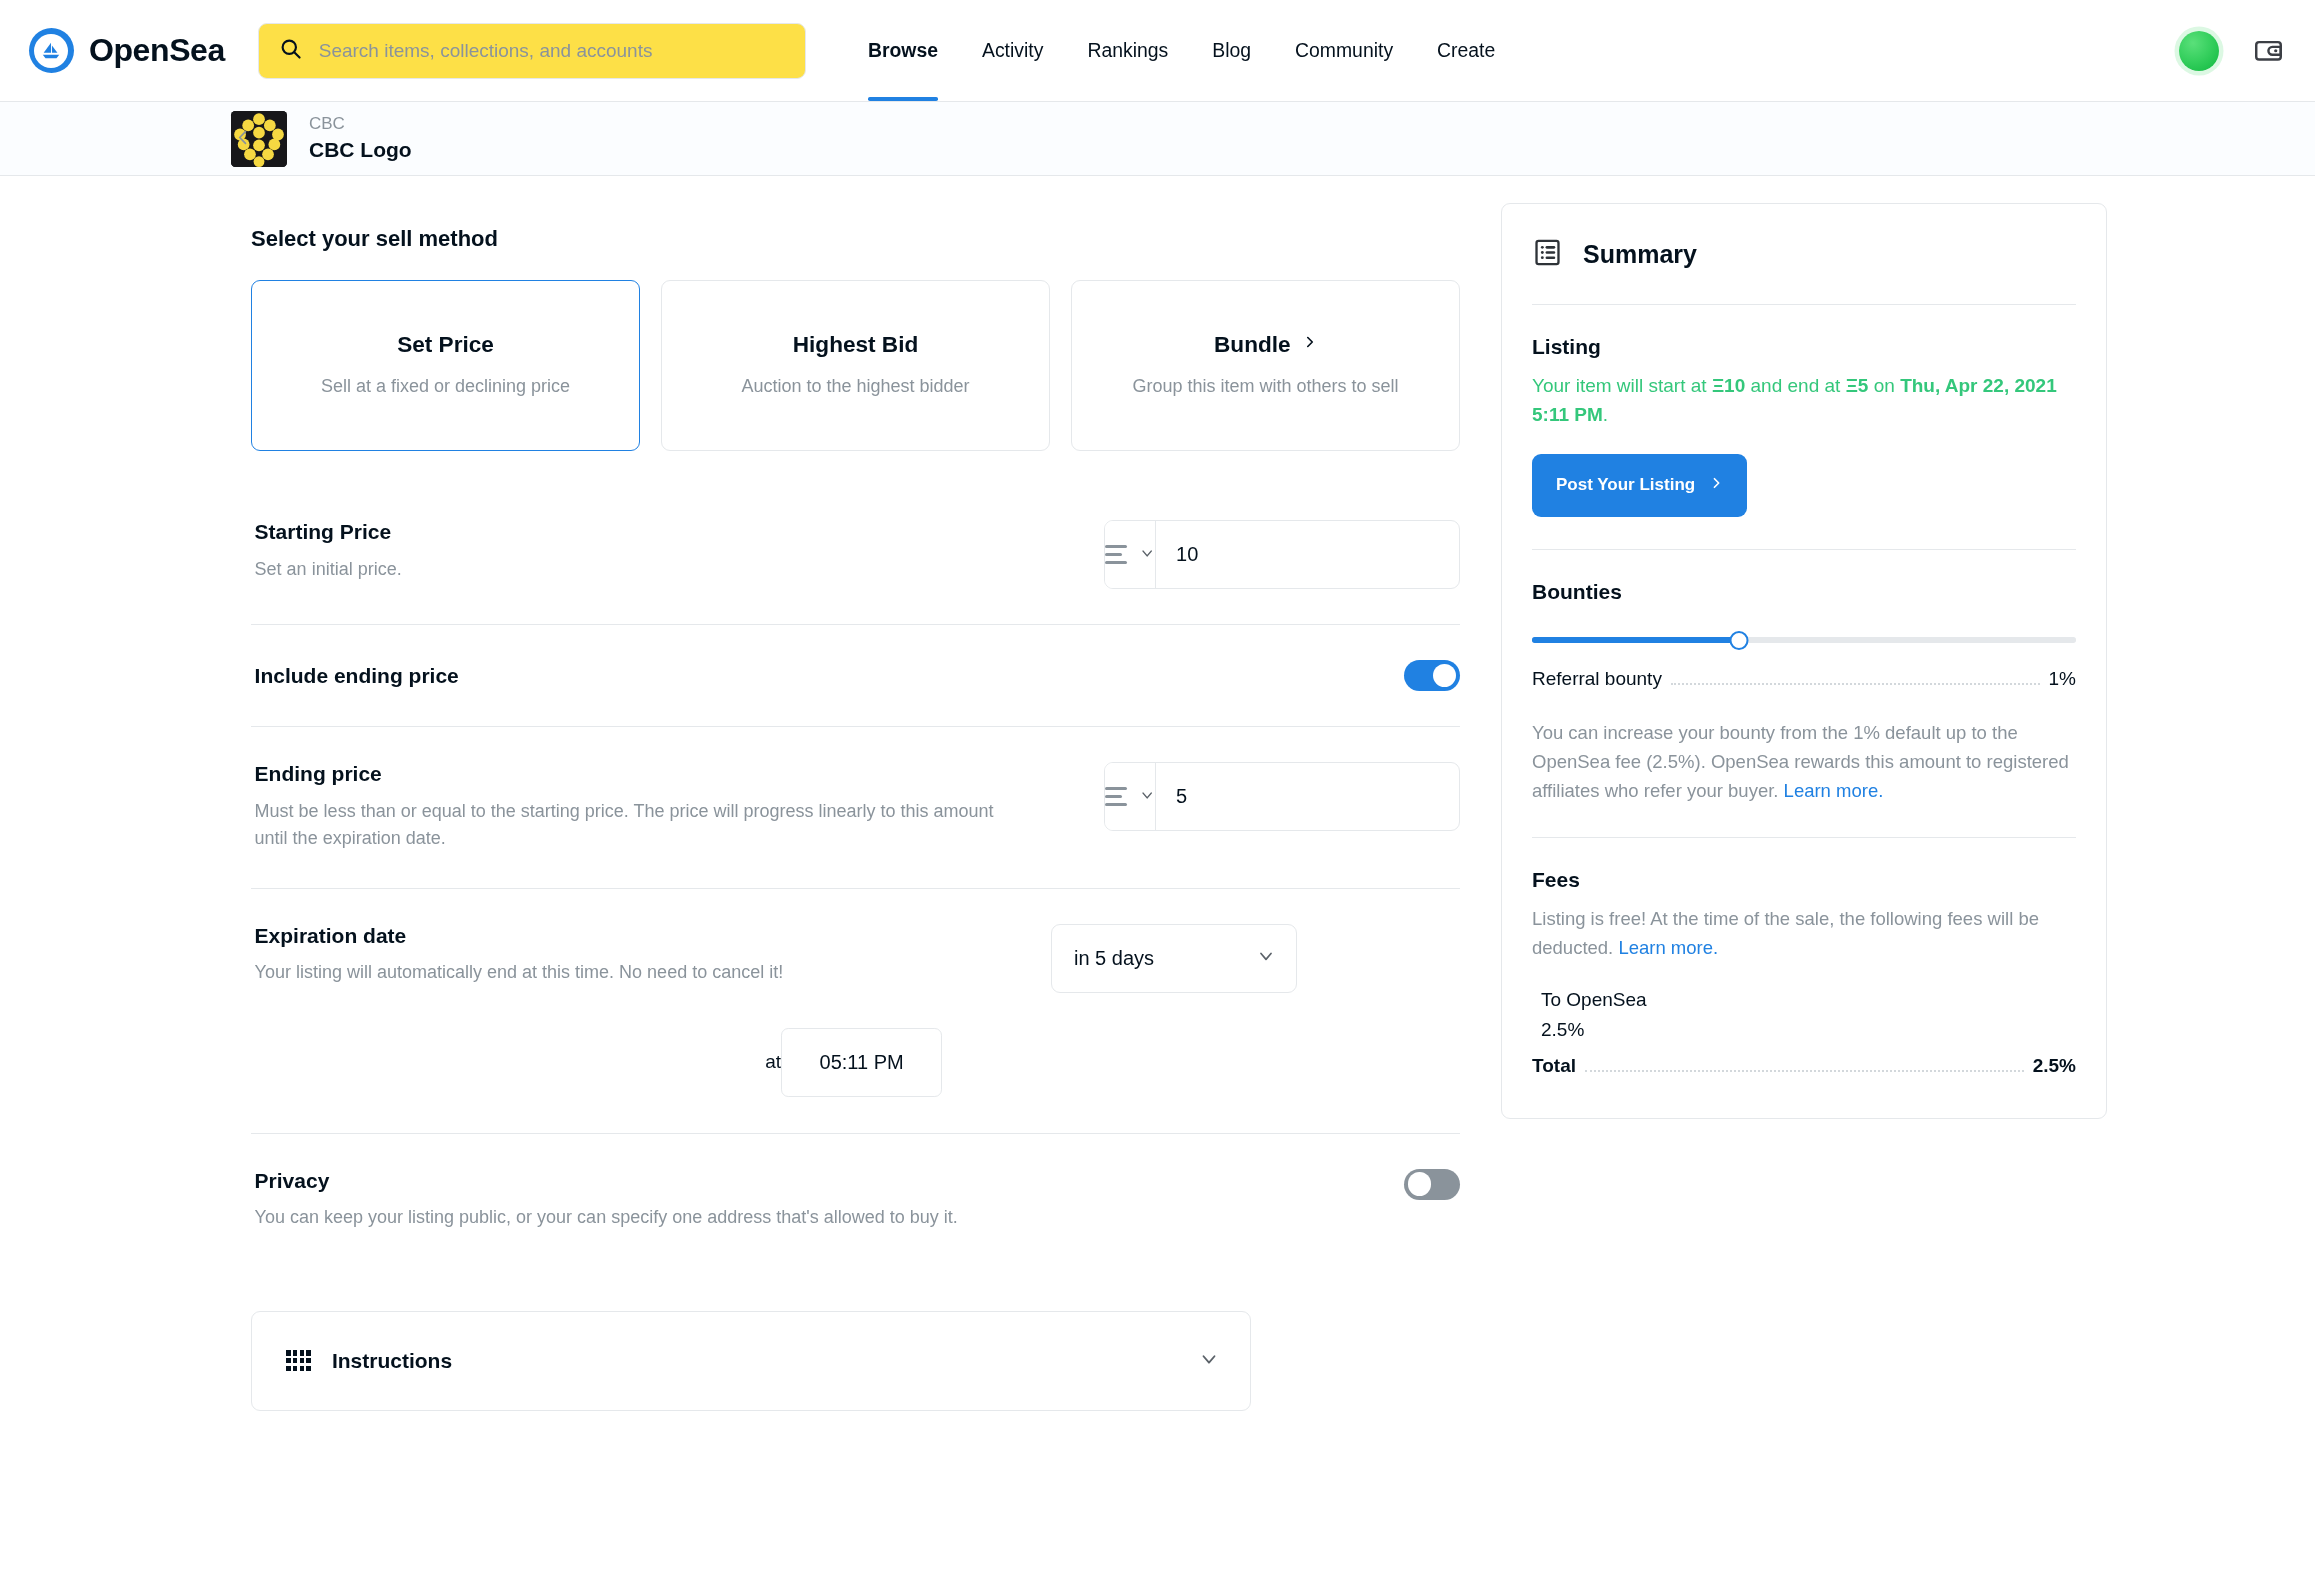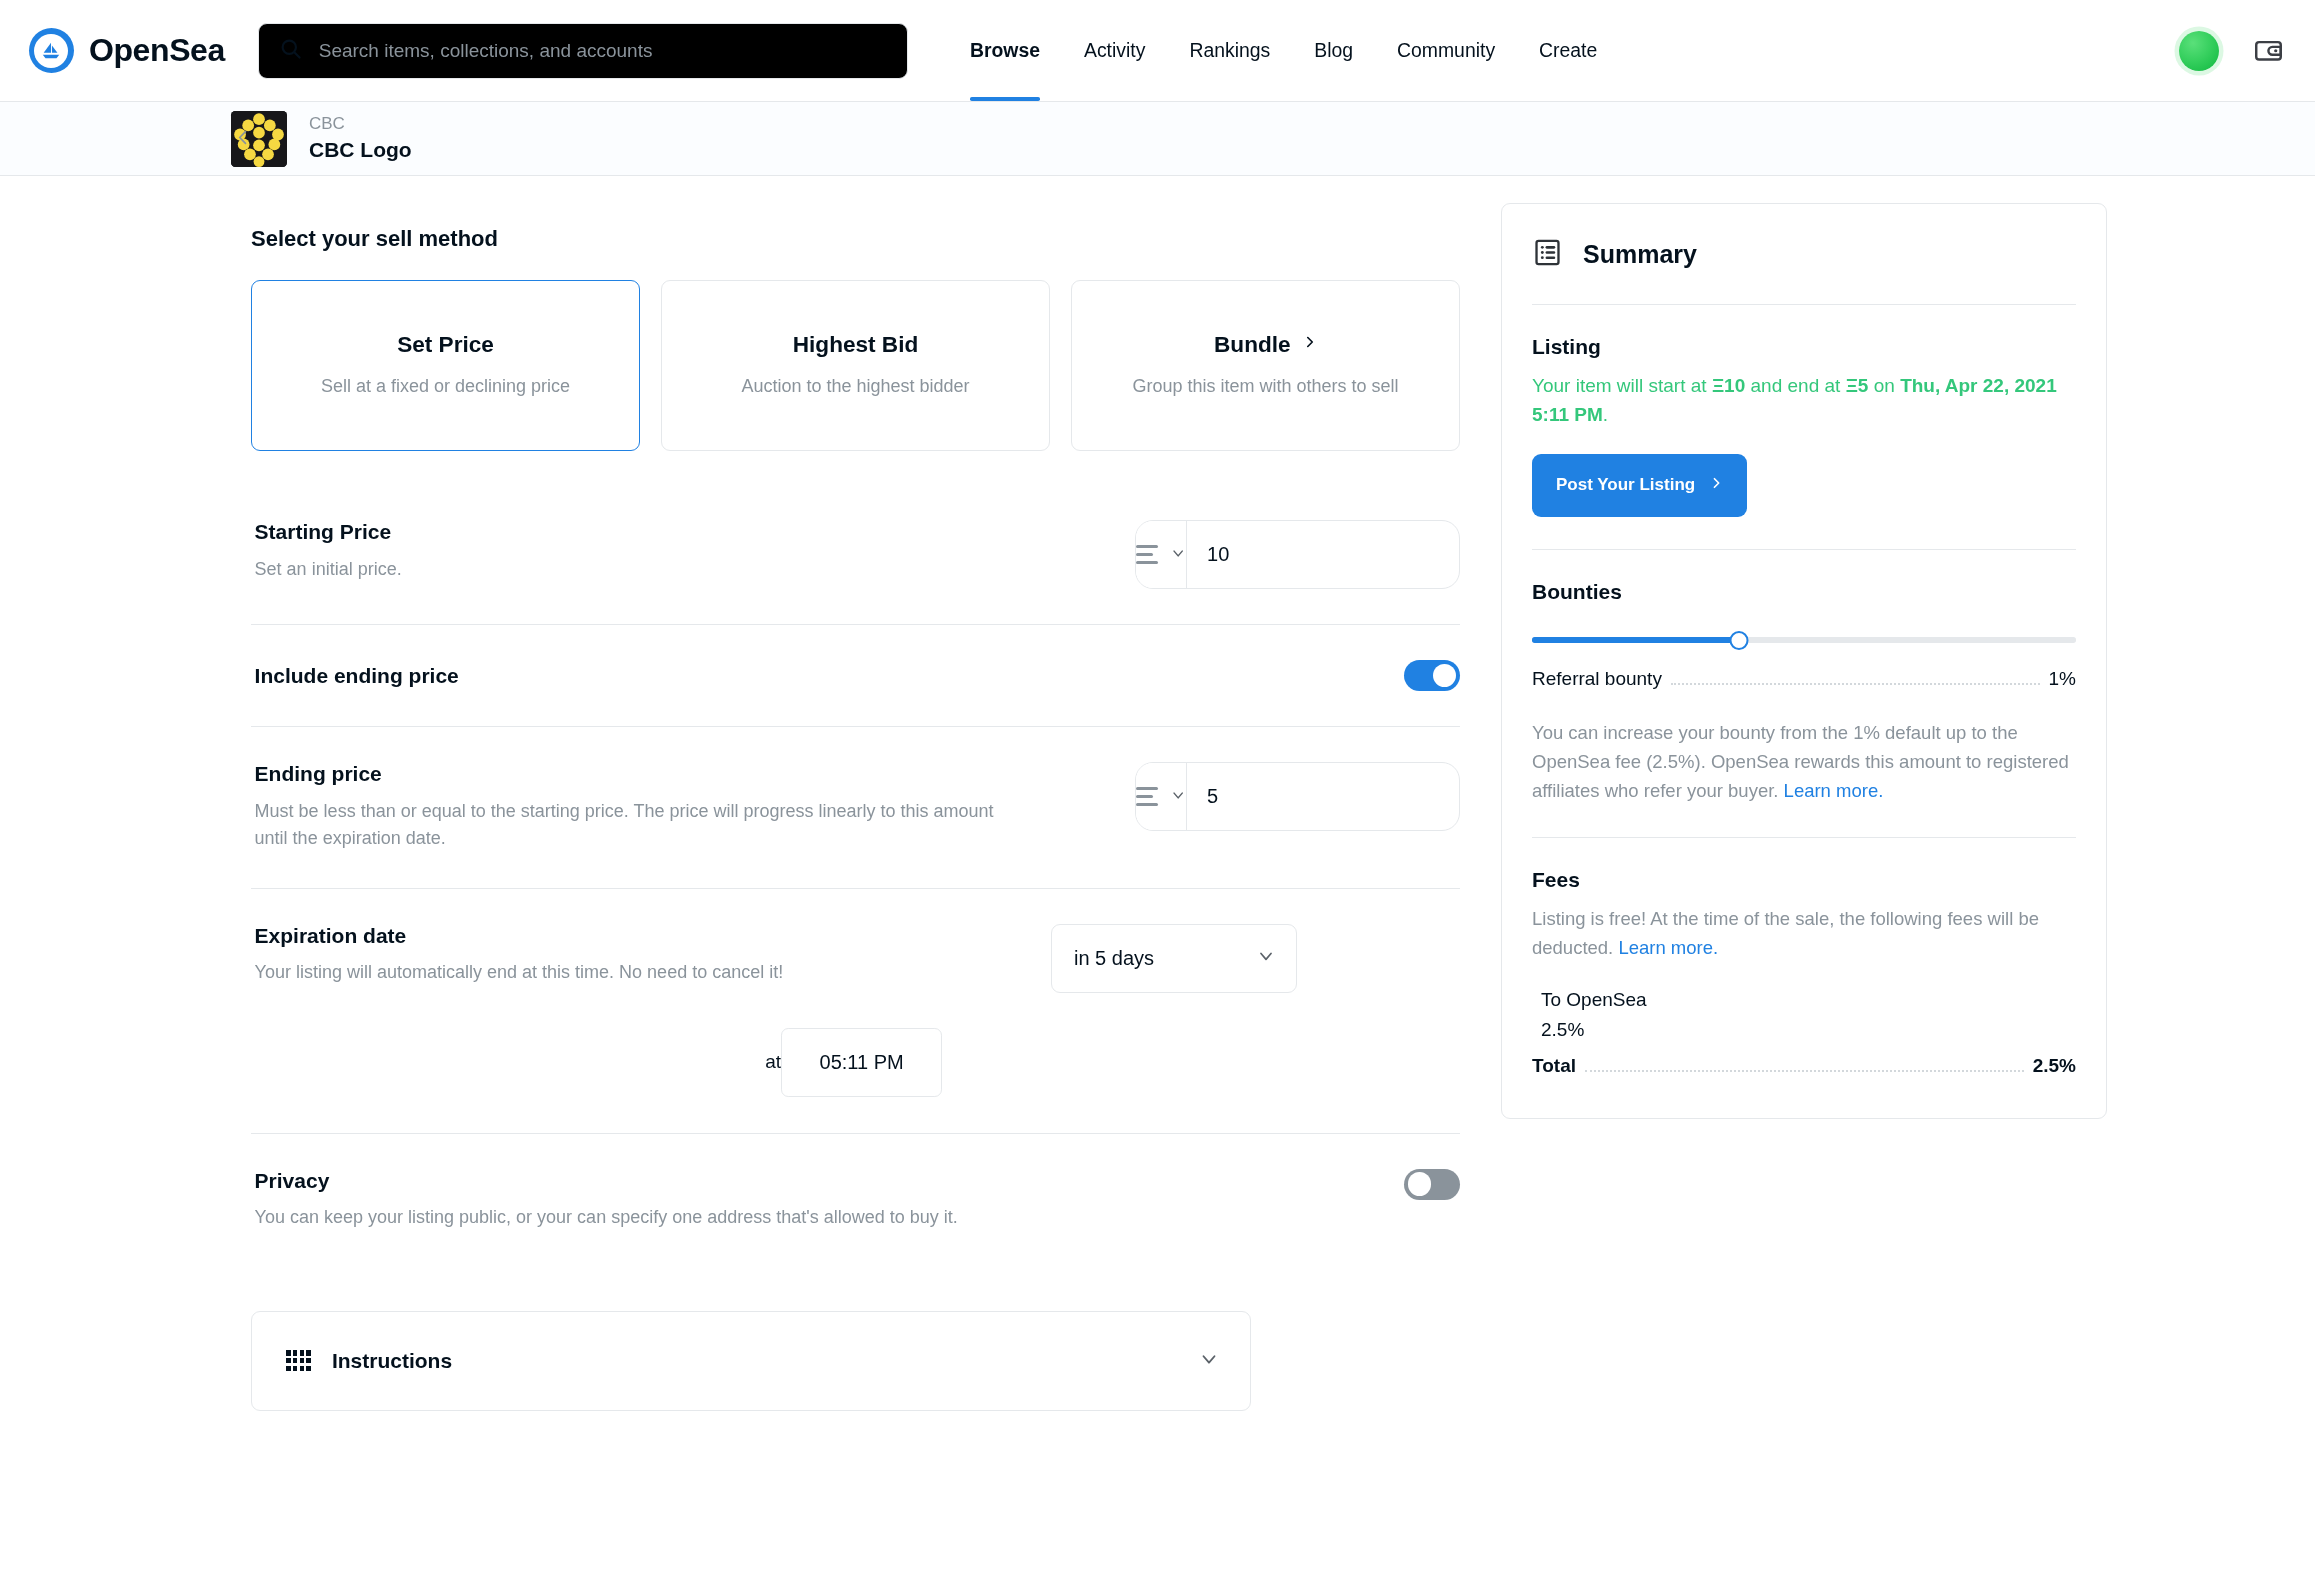--- a/index.html
+++ b/index.html
@@ -31,27 +31,27 @@
   .logo-mark::after {
     content: ""; position: absolute;
     width: 34px; height: 34px; border-radius: 50%;
     background: #fff;
   }
   .logo-mark svg { position: relative; z-index: 2; }
   .logo-text { font-size: 32px; font-weight: 700; letter-spacing: -0.4px; color: #04111d; }
 
   .search-box {
     margin-left: 33px;
-    width: 650px; height: 56px;
+    width: 548px; height: 56px;
     border: 0.9px solid #e5e8eb;
     border-radius: 9px;
     display: flex; align-items: center;
     padding: 0 20px;
     gap: 16.3px;
-    background: #000000;
+    background: #fde047;
   }
   .search-box input {
     border: none; outline: none;
     font-family: "Liberation Sans", sans-serif;
     font-size: 19px; color: #707a83;
     width: 100%; background: transparent;
   }
   .search-box input::placeholder { color: #8a939b; }
 
   .nav { display: flex; align-items: center; margin-left: 40px; height: 100%; }
@@ -130,22 +130,22 @@
     border-top: 0.9px solid #e5e8eb;
     min-height: 100px;
   }
   .row:first-child { border-top: none; }
   .row-label { flex: 1; padding-right: 36px; }
   .row-title { font-size: 21px; font-weight: 700; color: #04111d; }
   .row-desc { font-size: 18px; color: #8a939b; margin-top: 11.8px; line-height: 1.52; max-width: 751px; }
   .row-control { flex: none; display: flex; align-items: center; }
 
   .price-field {
-    width: 325px; height: 69px;
-    border: 0.9px solid #e5e8eb; border-radius: 18px;
+    width: 356px; height: 69px;
+    border: 0.9px solid #e5e8eb; border-radius: 9px;
     display: flex; align-items: stretch; overflow: hidden; background: #fff;
   }
   .currency-select {
     width: 134px;
     display: flex; align-items: center; justify-content: center; gap: 11.8px;
     border-right: 0.9px solid #e5e8eb;
     cursor: pointer; background: #fff;
   }
   .eth-bars { display: flex; flex-direction: column; gap: 4.5px; }
   .eth-bars i { display: block; height: 3.2px; background: #8a939b; border-radius: 1.8px; }

